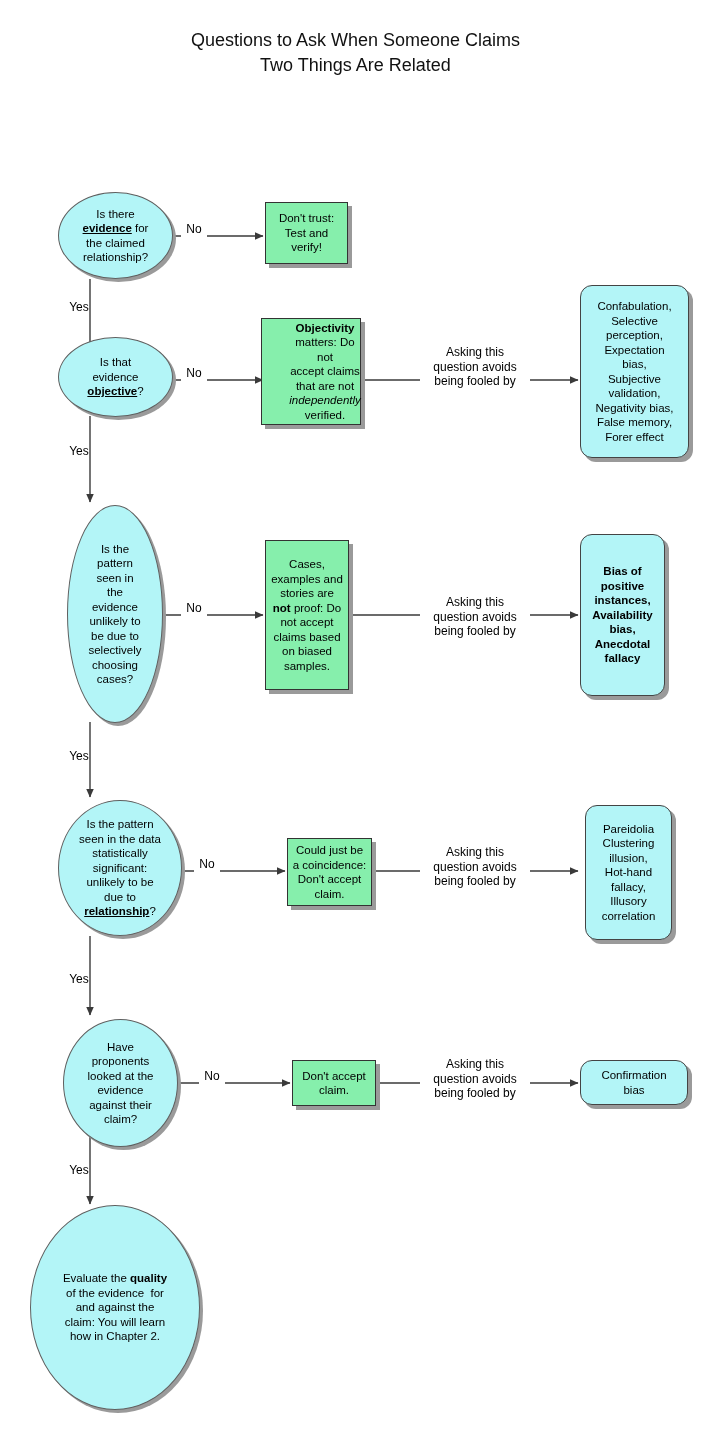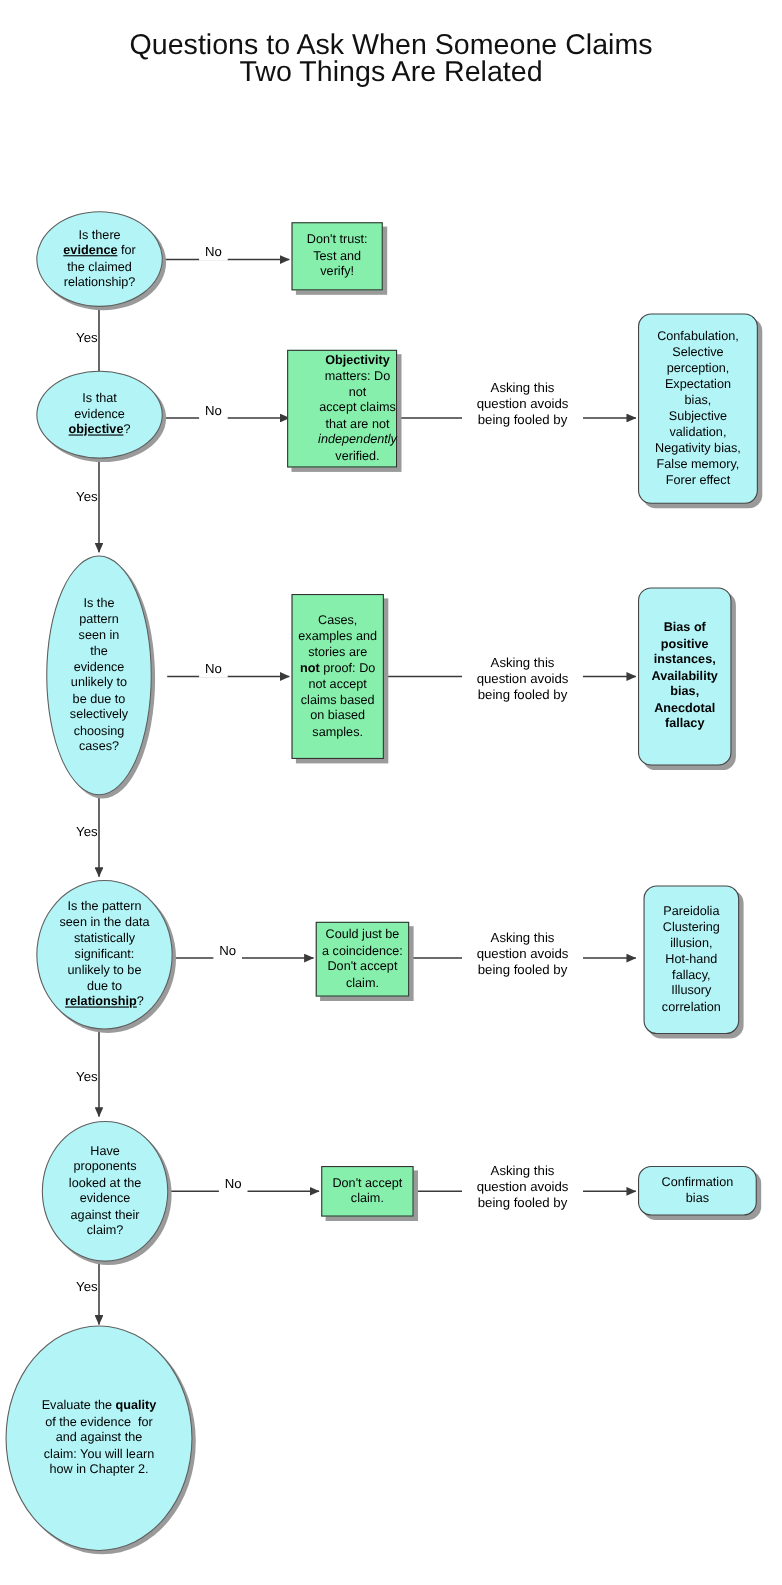--- a/index.html
+++ b/index.html
@@ -14,21 +14,21 @@
     font-family: "Liberation Sans", sans-serif;
     color: #000000;
     overflow: hidden;
   }
   #chart-title {
     position: absolute;
     left: 0;
     top: 28px;
     width: 711px;
     text-align: center;
-    font-size: 26px;
+    font-size: 18px;
     line-height: 25px;
     color: #111111;
     white-space: pre-line;
   }
   .node {
     position: absolute;
     box-sizing: border-box;
     display: flex;
     align-items: center;
     justify-content: center;
@@ -39,20 +39,21 @@
     line-height: 14.5px;
     color: #000000;
     padding: 0 4px;
   }
   
   .ellipse {
     border-radius: 50%;
     background: #b3f5f7;
     border: 1.2px solid #5f5f5f;
     box-shadow: 3px 3px 0 0 #9a9a9a;
+    margin-left: 25px;
   }
   
   .rect {
     background: #86efac;
     border: 1.2px solid #333333;
     box-shadow: 4px 4px 0 0 #9a9a9a;
   }
   
   .roundrect {
     background: #b3f5f7;

